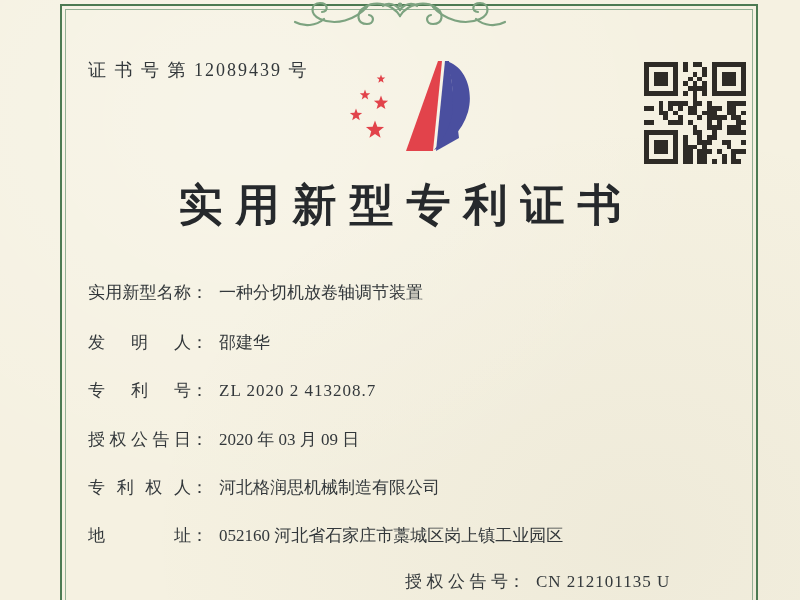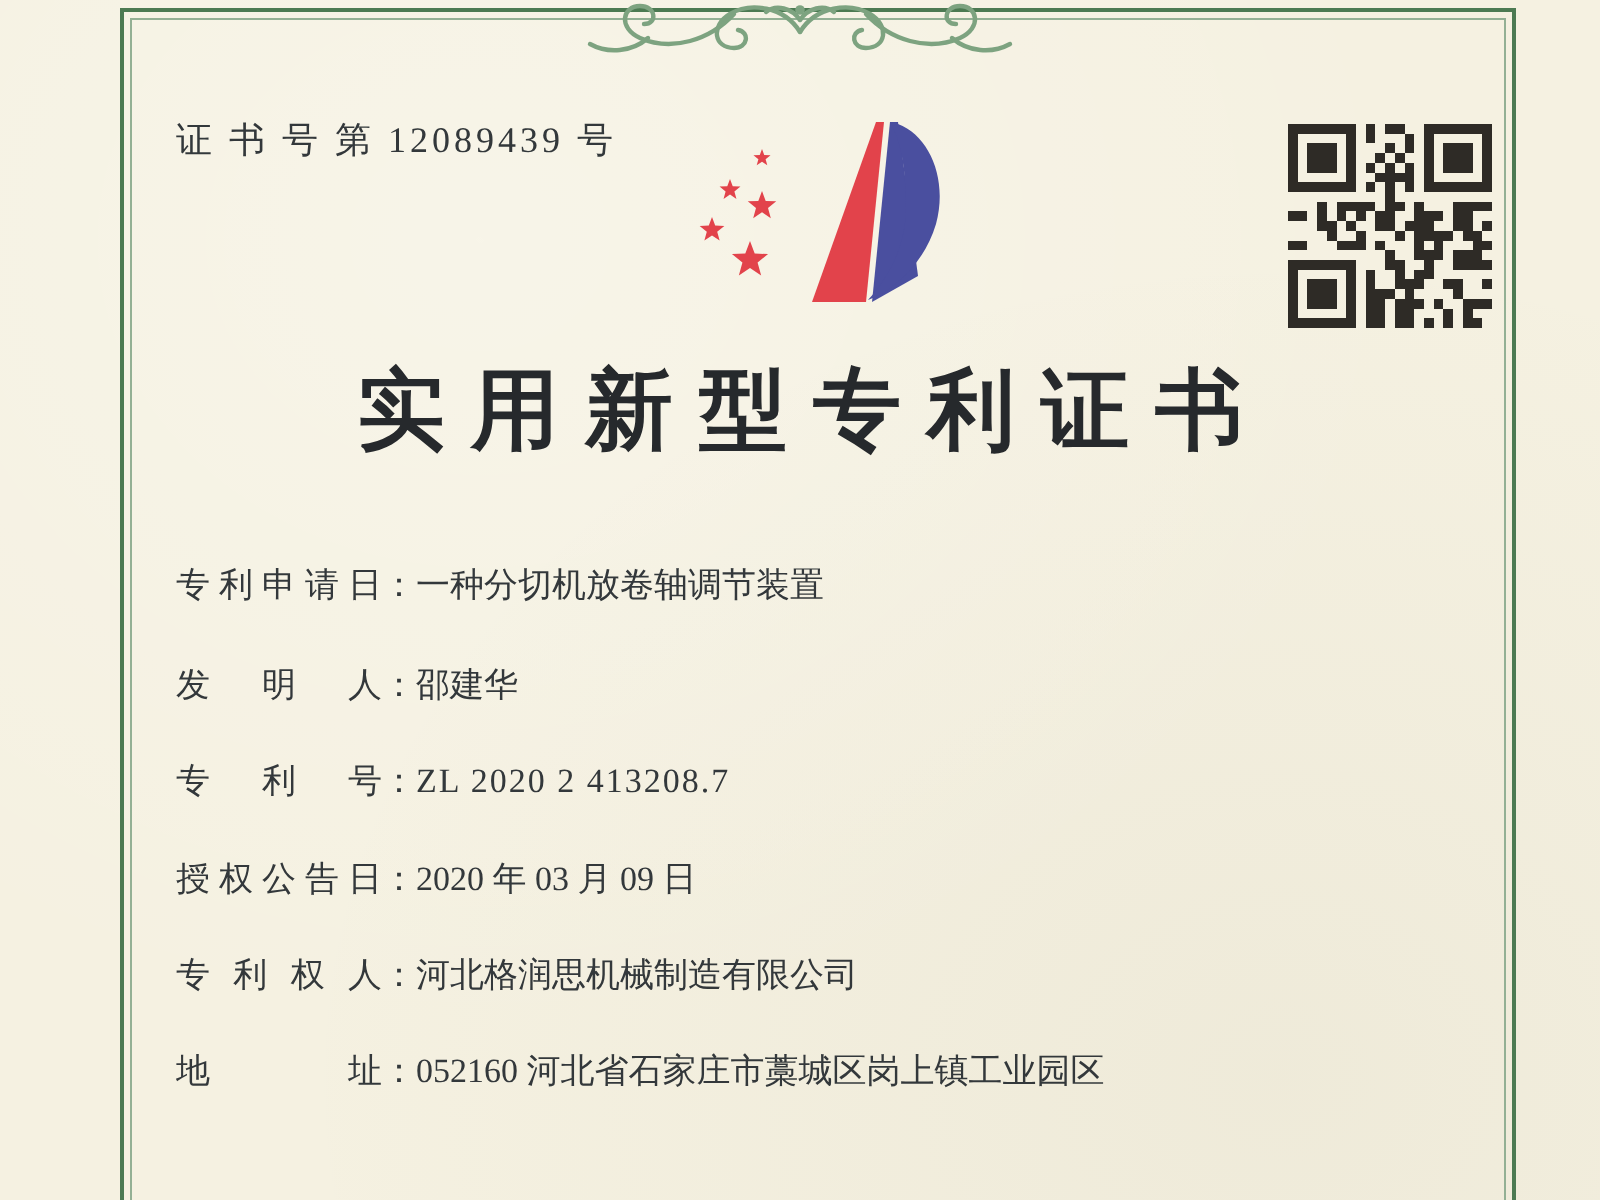--- a/index.html
+++ b/index.html
@@ -34,21 +34,21 @@
     position:absolute;left:0;top:176px;width:800px;text-align:center;
     font-size:44px;font-weight:bold;letter-spacing:13px;text-indent:13px;
     color:#26292c;white-space:nowrap;
   }
   .row{position:absolute;left:88px;font-size:17px;line-height:24px;white-space:nowrap;}
   .flabel{
     display:inline-block;width:103px;
     text-align:justify;text-align-last:justify;
     vertical-align:bottom;
   }
-  .fval{}
+  .fval{margin-left:11px;}
   .num{letter-spacing:1px;}
   .footer-group2{position:absolute;left:317px;top:0;white-space:nowrap;}
 </style>
 </head>
 <body>
 
 <div class="paper-tone"></div>
 
 <div class="frame"></div>
 
@@ -310,32 +310,35 @@
       <rect x="14" y="20" width="1" height="1"></rect>
       <rect x="16" y="20" width="1" height="1"></rect>
       <rect x="18" y="20" width="1" height="1"></rect>
       <rect x="19" y="20" width="1" height="1"></rect>
     </svg>
 </div>
 
 <div class="title">实用新型专利证书</div>
 
 <div class="row" style="top:281px">
-  <span class="flabel">专利申请日</span><span>：</span><span class="fval">一种分切机放卷轴调节装置</span>
+  <span class="flabel">实用新型名称</span><span>：</span><span class="fval">一种分切机放卷轴调节装置</span>
 </div>
 <div class="row" style="top:331px">
   <span class="flabel">发明人</span><span>：</span><span class="fval">邵建华</span>
 </div>
 <div class="row" style="top:379px">
   <span class="flabel">专利号</span><span>：</span><span class="fval num">ZL 2020 2 413208.7</span>
 </div>
 <div class="row" style="top:428px">
   <span class="flabel">授权公告日</span><span>：</span><span class="fval">2020 年 03 月 09 日</span>
 </div>
 <div class="row" style="top:476px">
   <span class="flabel">专利权人</span><span>：</span><span class="fval">河北格润思机械制造有限公司</span>
 </div>
 <div class="row" style="top:524px">
   <span class="flabel">地址</span><span>：</span><span class="fval">052160 河北省石家庄市藁城区岗上镇工业园区</span>
 </div>
 
 <div class="row" style="top:570px;width:680px">
+  <span class="footer-group2">
+    <span class="flabel">授权公告号</span><span>：</span><span class="fval num">CN 212101135 U</span>
+  </span>
 </div>
 
 </body></html>

